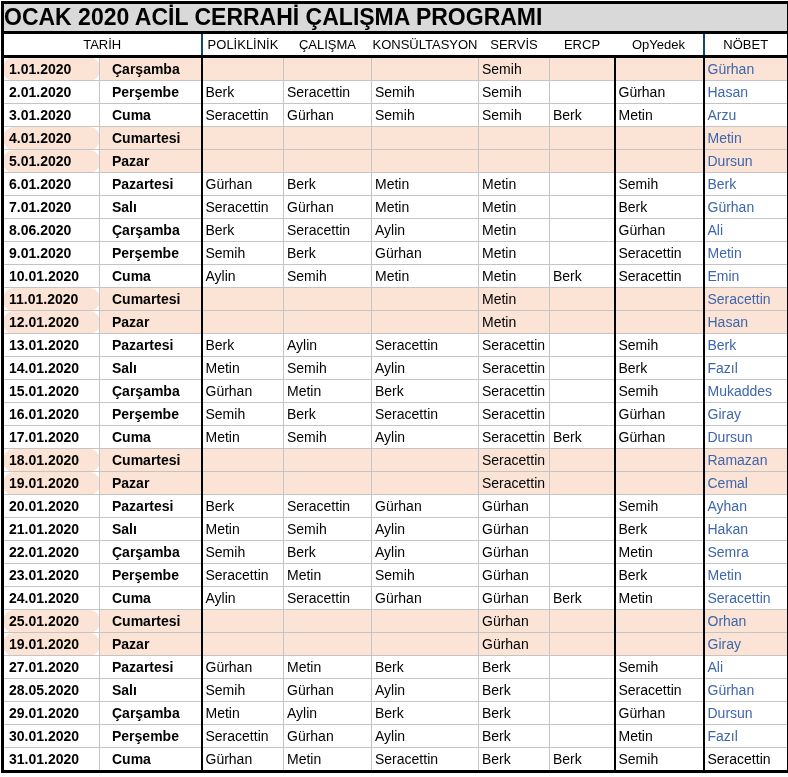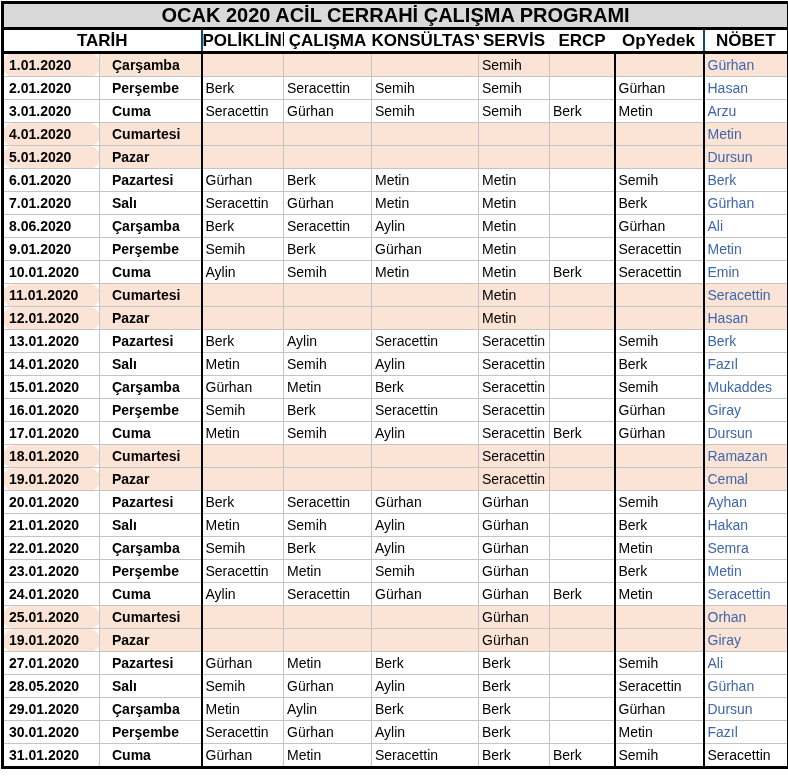--- a/index.html
+++ b/index.html
@@ -13,34 +13,34 @@
   table.schedule {
     border-collapse: collapse;
     table-layout: fixed;
     width: 786px;
     margin: 1px 0 0 1px;
     border: 3px solid #000;
   }
   td, th { box-sizing: border-box; }
   .title-cell {
     background: var(--title-fill, #D9D9D9);
-    text-align: center;
+    text-align: left;
     font-weight: bold;
-    font-size: 20px;
+    font-size: 23px;
     height: 26px;
     border-bottom: 3px solid #000;
     padding: 0;
     white-space: nowrap;
     overflow: hidden;
   }
   th.h {
     background: #fff;
-    font-weight: bold;
+    font-weight: normal;
     text-align: center;
-    font-size: 17px;
+    font-size: 13px;
     height: 24px;
     padding: 0;
     border-bottom: 3px solid #000;
     white-space: nowrap;
     overflow: hidden;
   }
   th.h-pol, th.h-nobet { border-left: 2px solid #0c4a6e; }
   tbody td {
     height: 22px;
     font-size: 14px;

